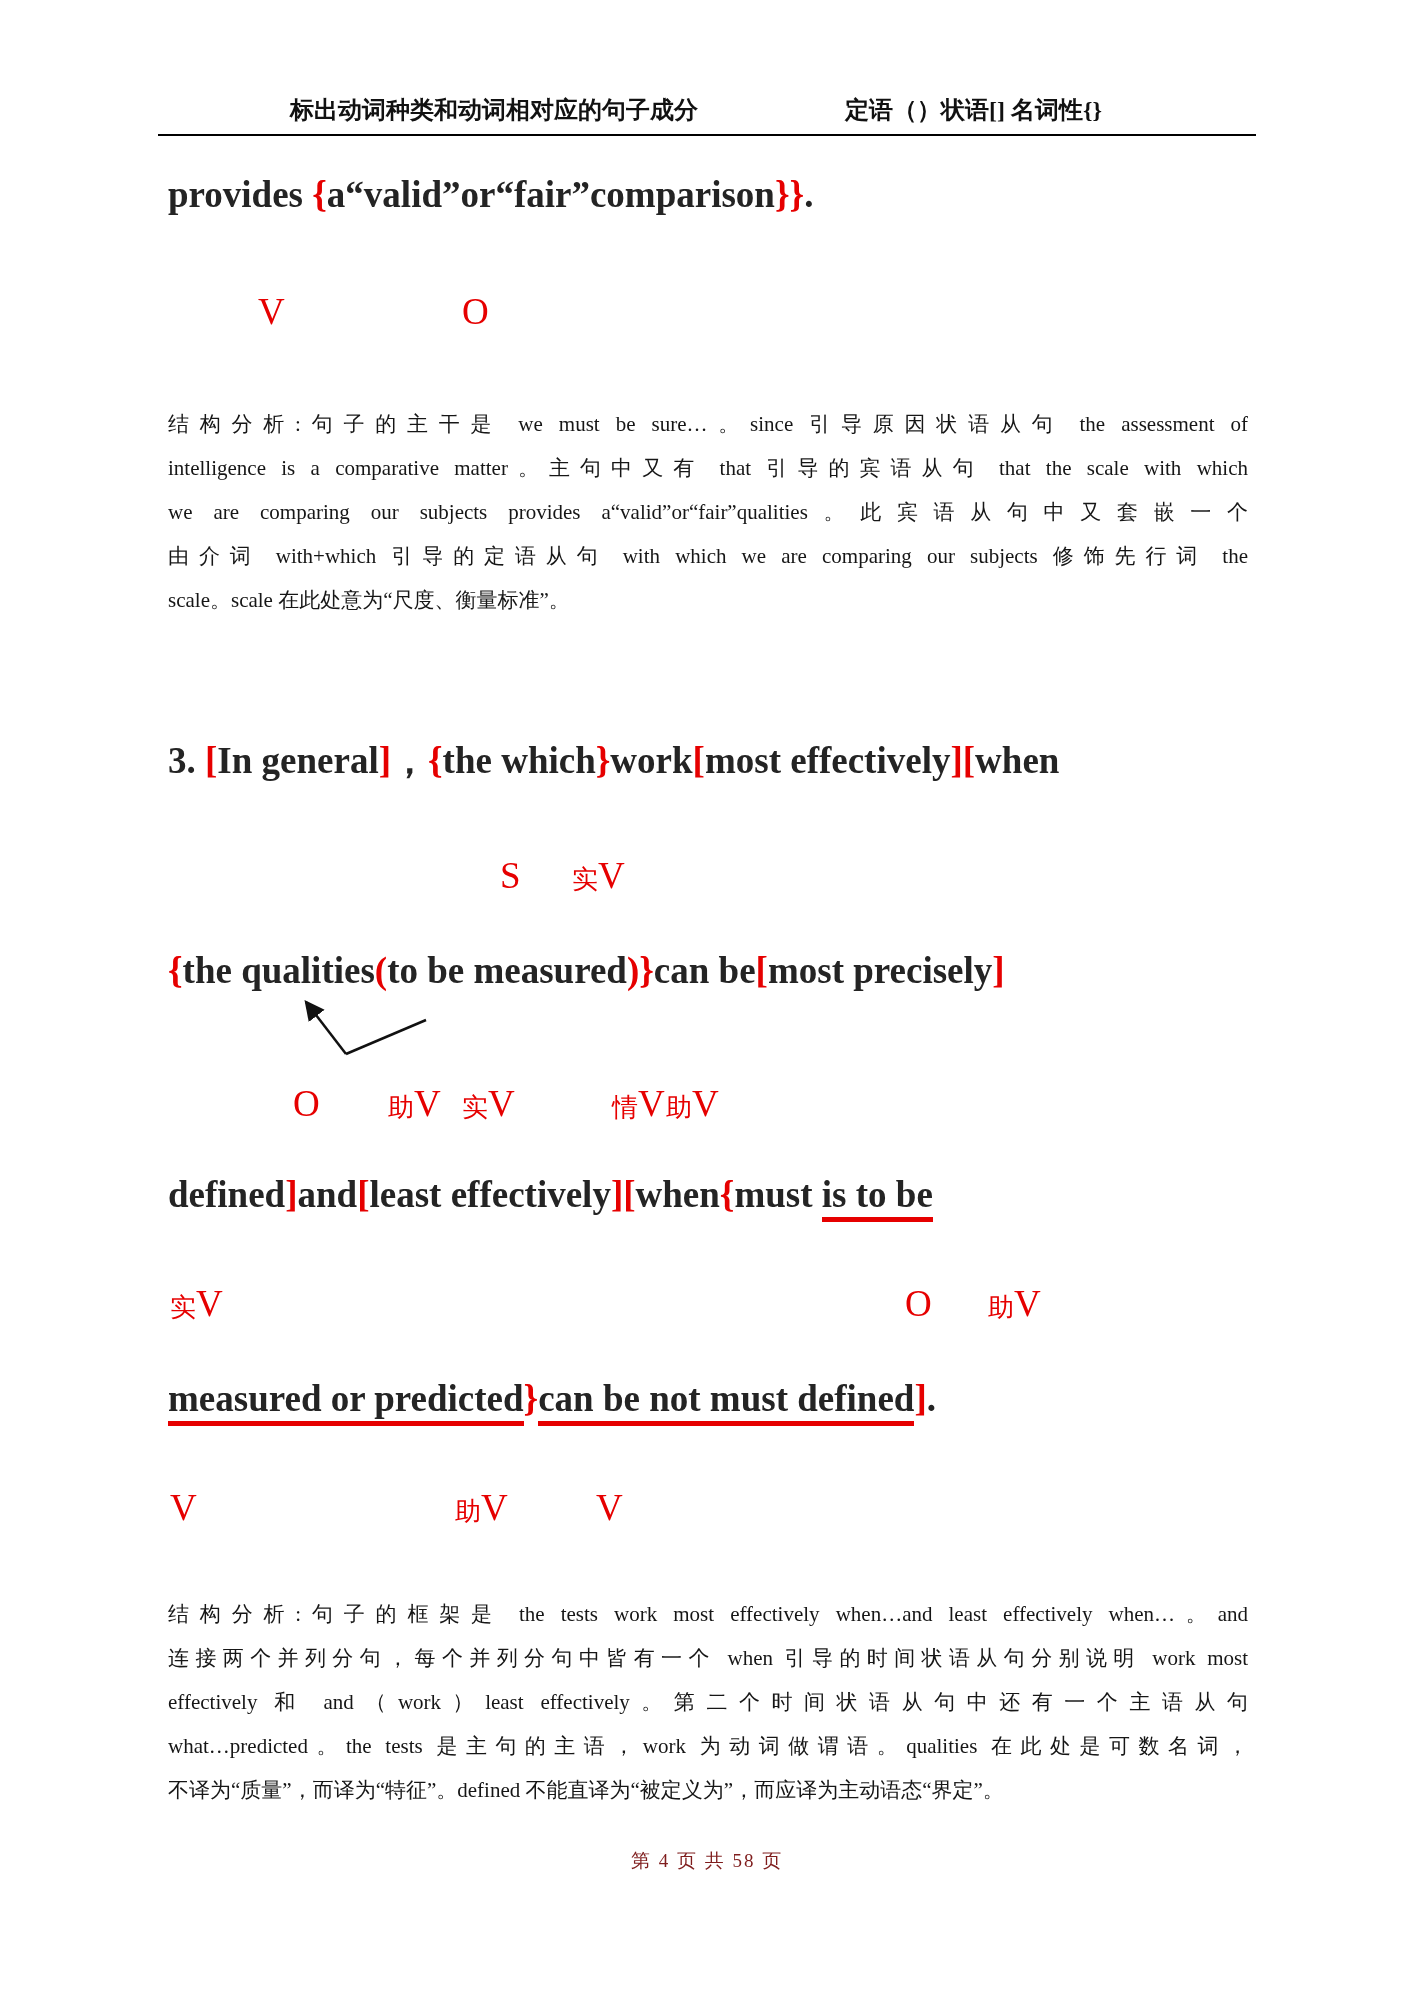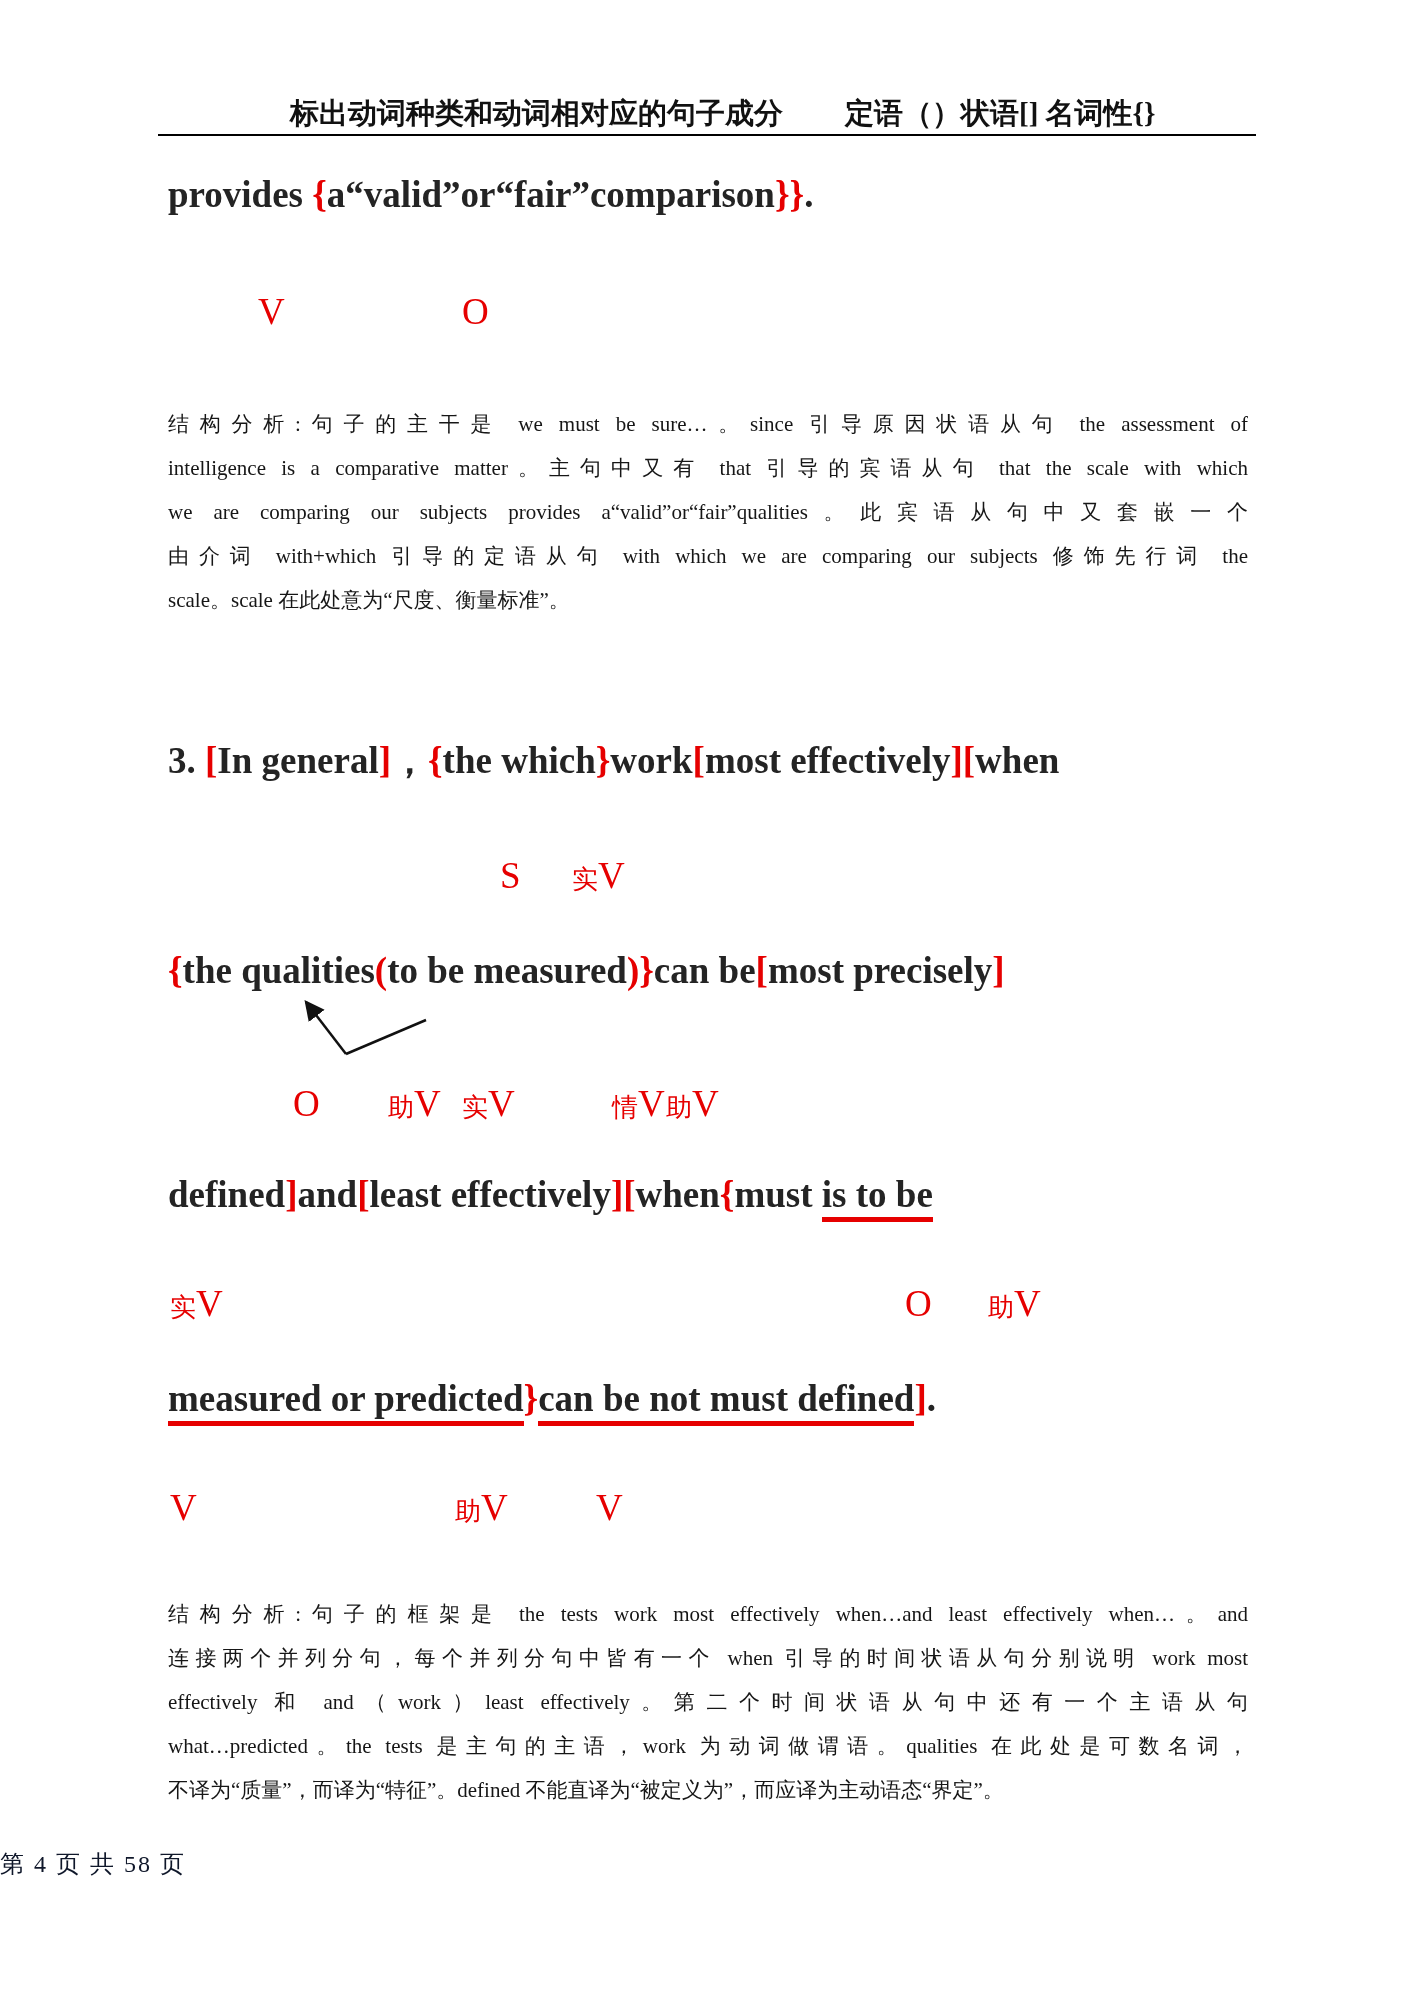--- a/index.html
+++ b/index.html
@@ -2,21 +2,21 @@
 <html><head>
 <meta charset="utf-8">
 <style>
   :root{ --red:#e60000; --ink:#1e1e1e; }
   html,body{ margin:0; padding:0; background:#ffffff; }
   .page{
     position:relative; width:1414px; height:1999px; margin:0 auto;
     background:#ffffff; overflow:hidden;
     font-family:"Liberation Serif","DejaVu Serif",serif; color:var(--ink);
   }
-  .hdr{ position:absolute; top:94px; font-size:29px; font-weight:700; color:#111; white-space:nowrap; }
+  .hdr{ position:absolute; top:94px; font-size:24px; font-weight:700; color:#111; white-space:nowrap; }
   .hdr-left{ left:290px; }
   .hdr-right{ left:845px; }
   .hdr-rule{ position:absolute; left:158px; top:134px; width:1098px; height:0; border-top:2px solid #000; }
 
   .bigline{
     position:absolute; left:168px; font-size:37px; font-weight:700;
     white-space:nowrap; color:#242424; line-height:1.25;
   }
   .bigline .red{ color:var(--red); }
   .bigline .ul{ border-bottom:5px solid var(--red); padding-bottom:2px; }
@@ -28,22 +28,22 @@
 
   .para{
     position:absolute; left:168px; width:1080px;
     font-size:21px; line-height:44px; color:#161616; font-weight:400;
   }
   .para-line{ white-space:normal; }
   .para-line.just{ text-align:justify; text-align-last:justify; }
 
   .arrow-wrap{ position:absolute; left:278px; top:992px; width:180px; height:90px; }
 
-  .footer{ position:absolute; left:0; top:1848px; width:100%; text-align:left;
-           font-size:24px; color:#0f172a; letter-spacing:2px; }
+  .footer{ position:absolute; left:0; top:1848px; width:100%; text-align:center;
+           font-size:19px; color:#7f1d1d; letter-spacing:2px; }
 </style>
 </head>
 <body>
 
 <div class="page">
 
   <div class="hdr hdr-left">标出动词种类和动词相对应的句子成分</div>
   <div class="hdr hdr-right">定语（）状语[] 名词性{}</div>
   <div class="hdr-rule"></div>
 

